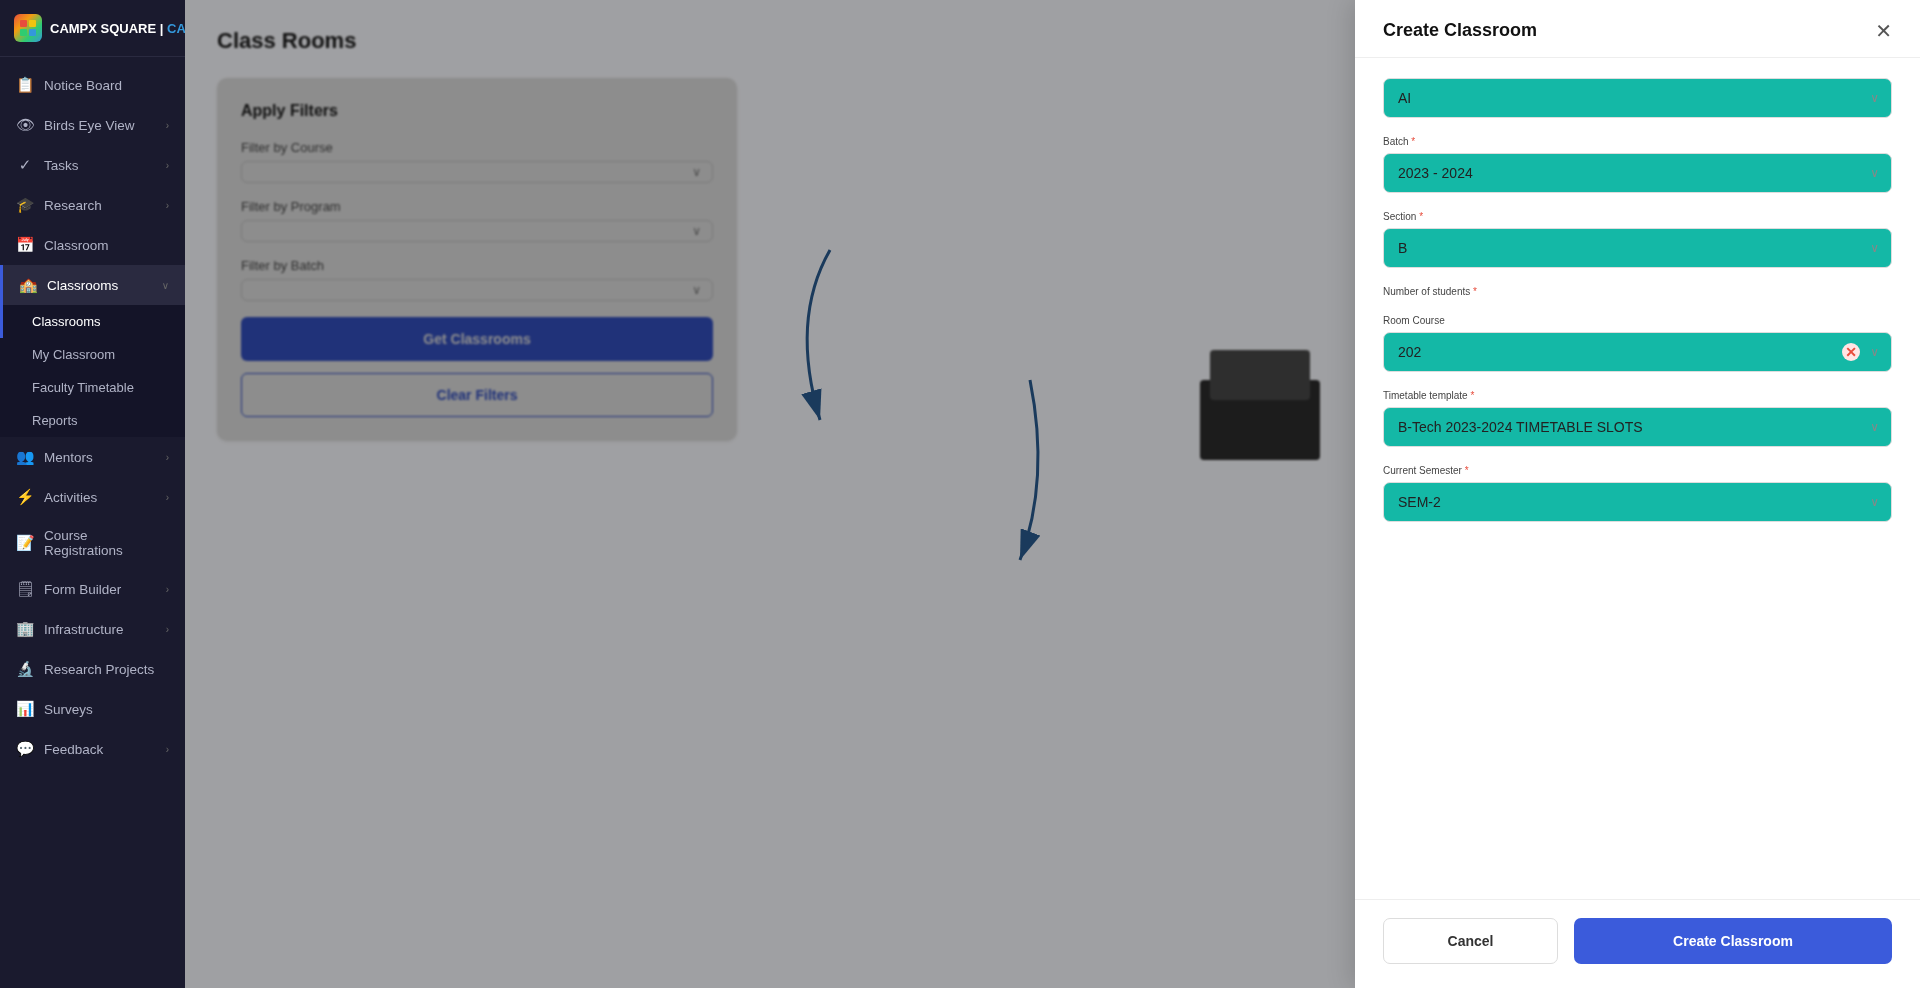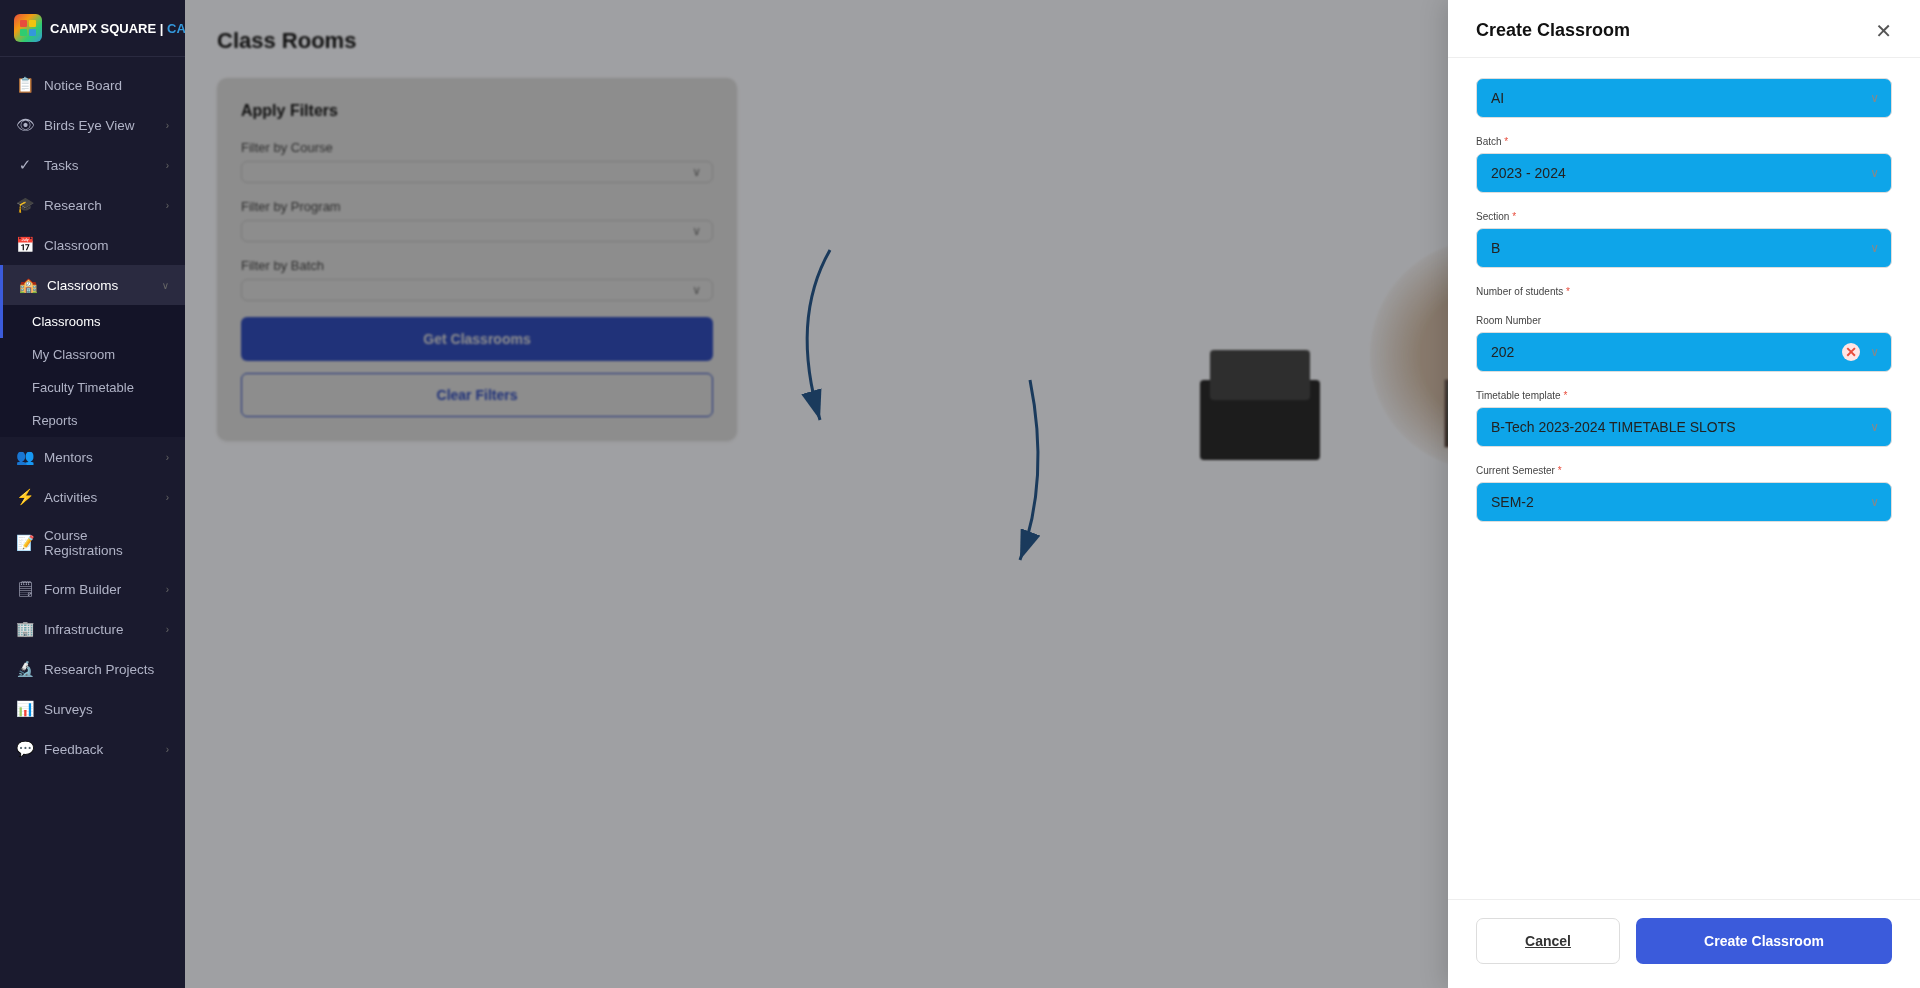--- a/index.html
+++ b/index.html
@@ -149,21 +149,21 @@
       position: absolute;
       top: 0; left: 0; right: 0; bottom: 0;
       background: rgba(0,0,0,0.35);
       z-index: 10;
     }
 
     
     .modal {
       position: fixed;
       top: 0; right: 0;
-      width: 472px;
+      width: 565px;
       height: 100%;
       background: #fff;
       z-index: 20;
       display: flex;
       flex-direction: column;
       box-shadow: -4px 0 24px rgba(0,0,0,0.15);
       overflow-y: auto;
     }
     .modal-header {
       display: flex; align-items: center; justify-content: space-between;
@@ -198,21 +198,21 @@
       display: block;
     }
     .form-label .req { color: #e74c3c; }
     .form-control {
       width: 100%;
       border: 1.5px solid #ddd;
       border-radius: 7px;
       padding: 11px 14px;
       font-size: 14px;
       color: #222;
-      background: #0ea5e9;
+      background: #14b8a6;
       outline: none;
       appearance: none;
       position: relative;
     }
     .form-control.highlighted { background: #e8eeff; border-color: #c5d0f5; }
     .select-wrap {
       position: relative;
     }
     .select-wrap .chev {
       position: absolute; right: 13px; top: 50%; transform: translateY(-50%);
@@ -234,21 +234,20 @@
     .btn-cancel {
       flex: 1;
       border: 1.5px solid #ddd;
       background: #fff;
       color: #333;
       border-radius: 7px;
       padding: 14px;
       font-size: 14px;
       font-weight: 600;
       cursor: pointer;
-      text-decoration: underline;
     }
     .btn-create {
       flex: 2;
       background: #3b5bdb;
       color: #fff;
       border: none;
       border-radius: 7px;
       padding: 14px;
       font-size: 14px;
       font-weight: 700;
@@ -438,21 +437,21 @@
       </div>
     </div>
 
     <div class="form-group">
       <label class="form-label">
         <span>Number of students</span> <span class="req">*</span>
       </label>
     </div>
 
     <div class="form-group">
-      <label class="form-label">Room Number</label>
+      <label class="form-label">Room Course</label>
       <div class="select-wrap">
         <input type="text" class="form-control" style="padding-right: 87px;" value="202">
         <span class="clear-btn">✕</span>
         <span class="chev">∨</span>
       </div>
     </div>
 
     <div class="form-group">
       <label class="form-label">
         <span>Timetable template</span> <span class="req">*</span>

